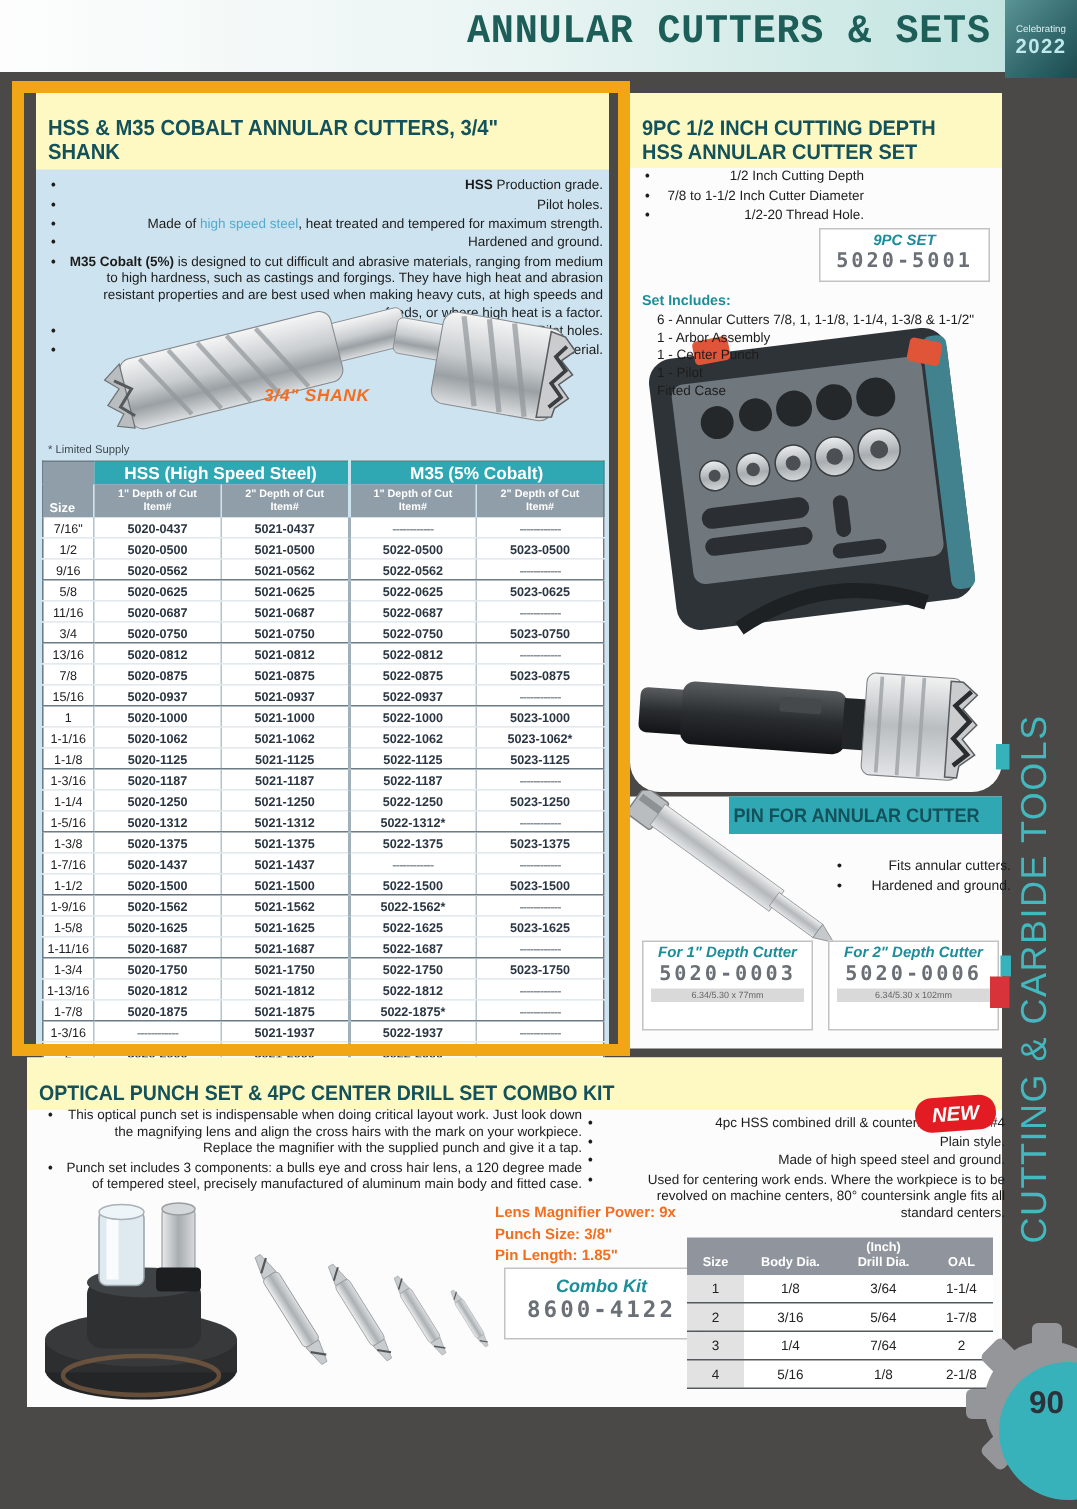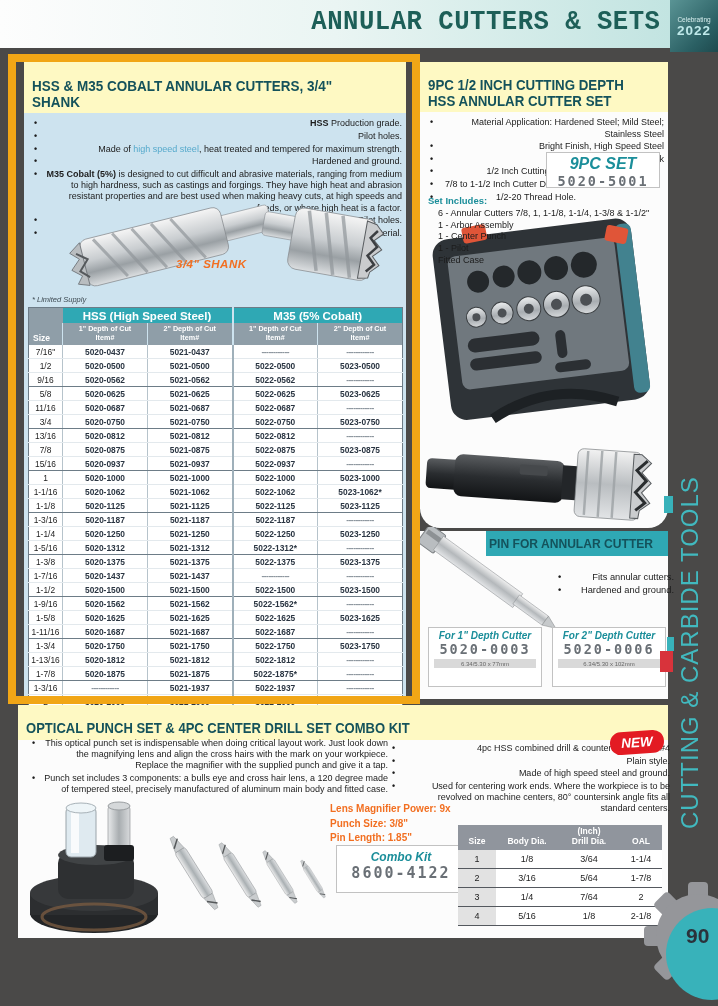--- a/index.html
+++ b/index.html
@@ -28,21 +28,21 @@
   
   .panel-hss{position:absolute;left:24px;top:62px;width:382px;height:634px;background:#cde3ef;}
   .bullets{margin:5px 4px 0 8px;padding:0;list-style:none;font-size:9px;color:#1c1c1c;line-height:1.24;}
   .bullets li{padding-left:11px;position:relative;margin-bottom:1.5px;text-align:right;}
   .bullets li::before{content:"\2022";position:absolute;left:2px;font-weight:bold;}
   .b{font-weight:bold}
   .link{color:#56aacc}
   .cutters-photo{position:absolute;left:4px;top:140px;width:372px;height:92px;}
   .shank-label{position:absolute;left:152px;top:196px;font-size:11.5px;font-weight:bold;
           font-style:italic;color:#f26f21;letter-spacing:.5px;}
-  .limited{position:absolute;left:8px;top:233px;font-size:7.5px;font-style:italic;color:#3d4a52;}
+  .limited{position:absolute;left:8px;top:233px;font-size:7.5px;color:#3d4a52;}
   .hss-table{position:absolute;left:4px;top:245px;width:374px;border-collapse:collapse;
           table-layout:fixed;border:1px solid #6d7c87;}
   .hss-table th.size-h{background:#8f9ea8;color:#fff;font-size:8.5px;font-weight:bold;
           vertical-align:bottom;text-align:left;padding:0 0 2px 4px;}
   .hss-table th.teal-h{background:#2fa8b4;color:#fff;font-size:11.5px;font-weight:bold;height:15px;padding:0;}
   .hss-table th.teal-h.m35{border-left:2px solid #cde3ef;}
   .hss-table th.sub-h{background:#8f9ea8;color:#fff;font-size:7.2px;font-weight:bold;
           height:22px;line-height:1.2;padding:0;border-left:1px solid #cde3ef;}
   .hss-table th.sub-h.mid{border-left:2px solid #cde3ef;}
   .hss-table td{background:#fff;font-size:8.4px;text-align:center;height:13px;padding:0;
@@ -53,21 +53,21 @@
   .hss-table td.dash{color:#8a949c;letter-spacing:-.5px;}
   .hss-table tr.group-end td{border-bottom:1px solid #6d7c87;}
 
   
   .panel-set{position:absolute;left:420px;top:62px;width:248px;height:466px;background:#fcfcfc;border-radius:20px;}
   .panel-set .sec-titlebar{font-size:14px;}
   .set-bullets{font-size:9px;}
   .set-bullets-narrow{width:148px;margin-top:0;}
   .kit-box{border:1px solid #c2c2c2;background:#fff;text-align:center;}
   .kit-box-9pc{position:absolute;right:8px;top:90px;width:112px;height:34px;}
-  .kit-label{color:#1b8e9a;font-weight:bold;font-style:italic;font-size:16px;padding-top:2px;}
+  .kit-label{color:#1b8e9a;font-weight:bold;font-style:italic;font-size:10px;padding-top:2px;}
   .kit-number{font-size:13.5px;font-weight:bold;color:#6a7076;letter-spacing:2px;
           font-family:"DejaVu Sans Mono",monospace;text-align:center;}
   .set-includes-h{position:absolute;left:8px;top:133px;color:#1b8e9a;font-weight:bold;font-size:9.5px;}
   .set-includes{position:absolute;left:18px;top:146px;font-size:9px;color:#1c1c1c;line-height:1.3;z-index:3;}
   .case-photo{position:absolute;left:2px;top:150px;width:244px;height:228px;}
   .arbor-photo{position:absolute;left:4px;top:376px;width:240px;height:88px;}
 
   
   .panel-pin{position:absolute;left:420px;top:531px;width:248px;height:168px;background:#fcfcfc;}
   .pin-banner{position:absolute;left:66px;top:0;width:182px;height:25px;background:#2fa8b4;
@@ -386,25 +386,20 @@
             <td class="item dash">------------</td>
           </tr>
         </tbody>
     </table>
   </div>
 
   <div class="panel-set">
     <div class="sec-titlebar">
       <span class="cond" style="transform:scaleX(.95)">9PC 1/2 INCH CUTTING DEPTH HSS ANNULAR CUTTER SET</span>
     </div>
-    <ul class="bullets set-bullets">
-        <li><span>Material Application: Hardened Steel; Mild Steel; Stainless Steel</span></li>
-        <li><span>Bright Finish, High Speed Steel</span></li>
-        <li><span>Thread Mount Shank</span></li>
-      </ul>
     <ul class="bullets set-bullets set-bullets-narrow">
         <li><span>1/2 Inch Cutting Depth</span></li>
         <li><span>7/8 to 1-1/2 Inch Cutter Diameter</span></li>
         <li><span>1/2-20 Thread Hole.</span></li>
       </ul>
     <div class="kit-box kit-box-9pc">
       <div class="kit-label">9PC SET</div>
       <div class="kit-number">5020-5001</div>
     </div>
     <div class="set-includes-h">Set Includes:</div>

